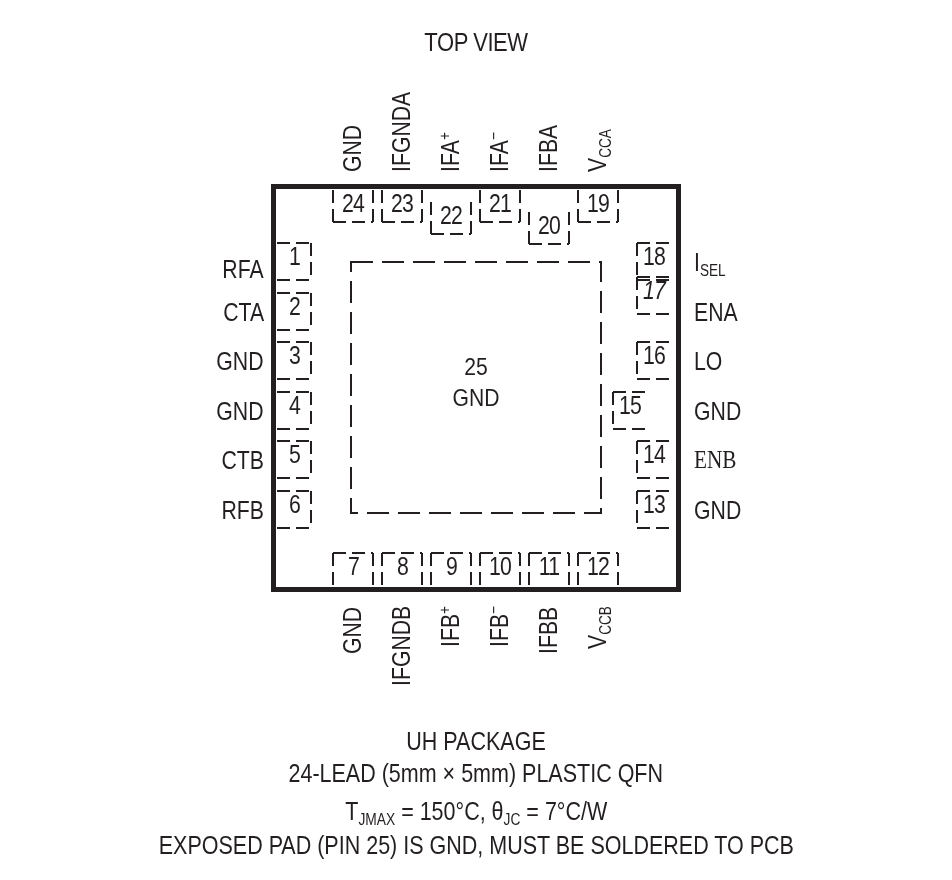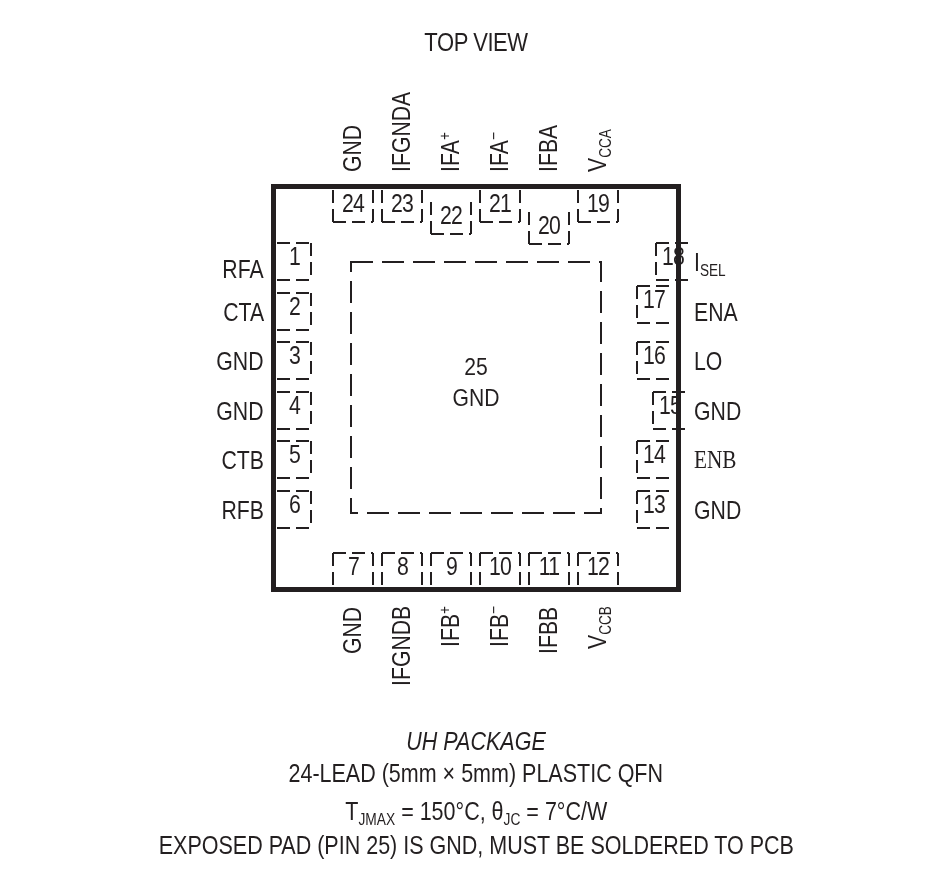--- a/index.html
+++ b/index.html
@@ -181,21 +181,21 @@
       <svg width="36" height="39">
         <line x1="1" y1="1" x2="35" y2="1" stroke="#231f20" stroke-width="2" stroke-dasharray="13 6"></line>
         <line x1="1" y1="38" x2="35" y2="38" stroke="#231f20" stroke-width="2" stroke-dasharray="13 6"></line>
         <line x1="1" y1="1" x2="1" y2="38" stroke="#231f20" stroke-width="2" stroke-dasharray="13 6"></line>
       </svg>
       <div class="pin-num">
         <span>14</span>
       </div>
     </div>
     <div class="lbl lbl-right" style="left: 694px; top: 447.4px; font-family: Liberation Serif, serif;"><span class="inner"><span>ENB</span></span></div>
-    <div class="pin" style="left: 652px; top: 390.8px; width: 36px; height: 39px;">
+    <div class="pin" style="left: 612px; top: 390.8px; width: 36px; height: 39px;">
       <svg width="36" height="39">
         <line x1="1" y1="1" x2="35" y2="1" stroke="#231f20" stroke-width="2" stroke-dasharray="13 6"></line>
         <line x1="1" y1="38" x2="35" y2="38" stroke="#231f20" stroke-width="2" stroke-dasharray="13 6"></line>
         <line x1="1" y1="1" x2="1" y2="38" stroke="#231f20" stroke-width="2" stroke-dasharray="13 6"></line>
       </svg>
       <div class="pin-num">
         <span>15</span>
       </div>
     </div>
     <div class="lbl lbl-right" style="left: 694px; top: 397.8px;"><span class="inner"><span>GND</span></span></div>
@@ -203,32 +203,32 @@
       <svg width="36" height="39">
         <line x1="1" y1="1" x2="35" y2="1" stroke="#231f20" stroke-width="2" stroke-dasharray="13 6"></line>
         <line x1="1" y1="38" x2="35" y2="38" stroke="#231f20" stroke-width="2" stroke-dasharray="13 6"></line>
         <line x1="1" y1="1" x2="1" y2="38" stroke="#231f20" stroke-width="2" stroke-dasharray="13 6"></line>
       </svg>
       <div class="pin-num">
         <span>16</span>
       </div>
     </div>
     <div class="lbl lbl-right" style="left: 694px; top: 348.2px;"><span class="inner"><span>LO</span></span></div>
-    <div class="pin" style="left: 636px; top: 285px; width: 36px; height: 39px;">
+    <div class="pin" style="left: 636px; top: 276px; width: 36px; height: 39px; font-style: italic;">
       <svg width="36" height="39">
         <line x1="1" y1="1" x2="35" y2="1" stroke="#231f20" stroke-width="2" stroke-dasharray="13 6"></line>
         <line x1="1" y1="38" x2="35" y2="38" stroke="#231f20" stroke-width="2" stroke-dasharray="13 6"></line>
         <line x1="1" y1="1" x2="1" y2="38" stroke="#231f20" stroke-width="2" stroke-dasharray="13 6"></line>
       </svg>
       <div class="pin-num">
         <span>17</span>
       </div>
     </div>
     <div class="lbl lbl-right" style="left: 694px; top: 298.6px;"><span class="inner"><span>ENA</span></span></div>
-    <div class="pin" style="left: 636px; top: 242px; width: 36px; height: 39px; margin-left: 19px;">
+    <div class="pin" style="left: 636px; top: 242px; width: 36px; height: 39px;">
       <svg width="36" height="39">
         <line x1="1" y1="1" x2="35" y2="1" stroke="#231f20" stroke-width="2" stroke-dasharray="13 6"></line>
         <line x1="1" y1="38" x2="35" y2="38" stroke="#231f20" stroke-width="2" stroke-dasharray="13 6"></line>
         <line x1="1" y1="1" x2="1" y2="38" stroke="#231f20" stroke-width="2" stroke-dasharray="13 6"></line>
       </svg>
       <div class="pin-num">
         <span>18</span>
       </div>
     </div>
     <div class="lbl lbl-right" style="left: 694px; top: 249px;"><span class="inner"><span>I</span><sub>SEL</sub></span></div>
@@ -359,21 +359,21 @@
         <line x1="1" y1="1" x2="1" y2="33" stroke="#231f20" stroke-width="2" stroke-dasharray="13 6"></line>
         <line x1="41" y1="1" x2="41" y2="33" stroke="#231f20" stroke-width="2" stroke-dasharray="13 6"></line>
       </svg>
       <div class="pin-num">
         <span>12</span>
       </div>
     </div>
     <div class="vlbl" style="left: 584px; top: 648.5px; transform-origin: left top; visibility: visible; transform: rotate(-90deg);"><span style="display: inline-block; transform: scaleX(0.85); transform-origin: left center;"><span>V</span><sub>CCB</sub></span></div>
   </div>
 
-<div class="abs footer" style="top:725px;font-style:italic;">
+<div class="abs footer" style="top:725px;">
   <span class="inner">UH PACKAGE</span>
 </div>
 <div class="abs footer" style="top:757px;">
   <span class="inner">24-LEAD (5mm × 5mm) PLASTIC QFN</span>
 </div>
 <div class="abs footer" style="top:795px;">
   <span class="inner">
     <span>T</span><sub>JMAX</sub><span> = 150°C, </span><span>θ</span><sub>JC</sub><span> = 7°C/W</span>
   </span>
 </div>

